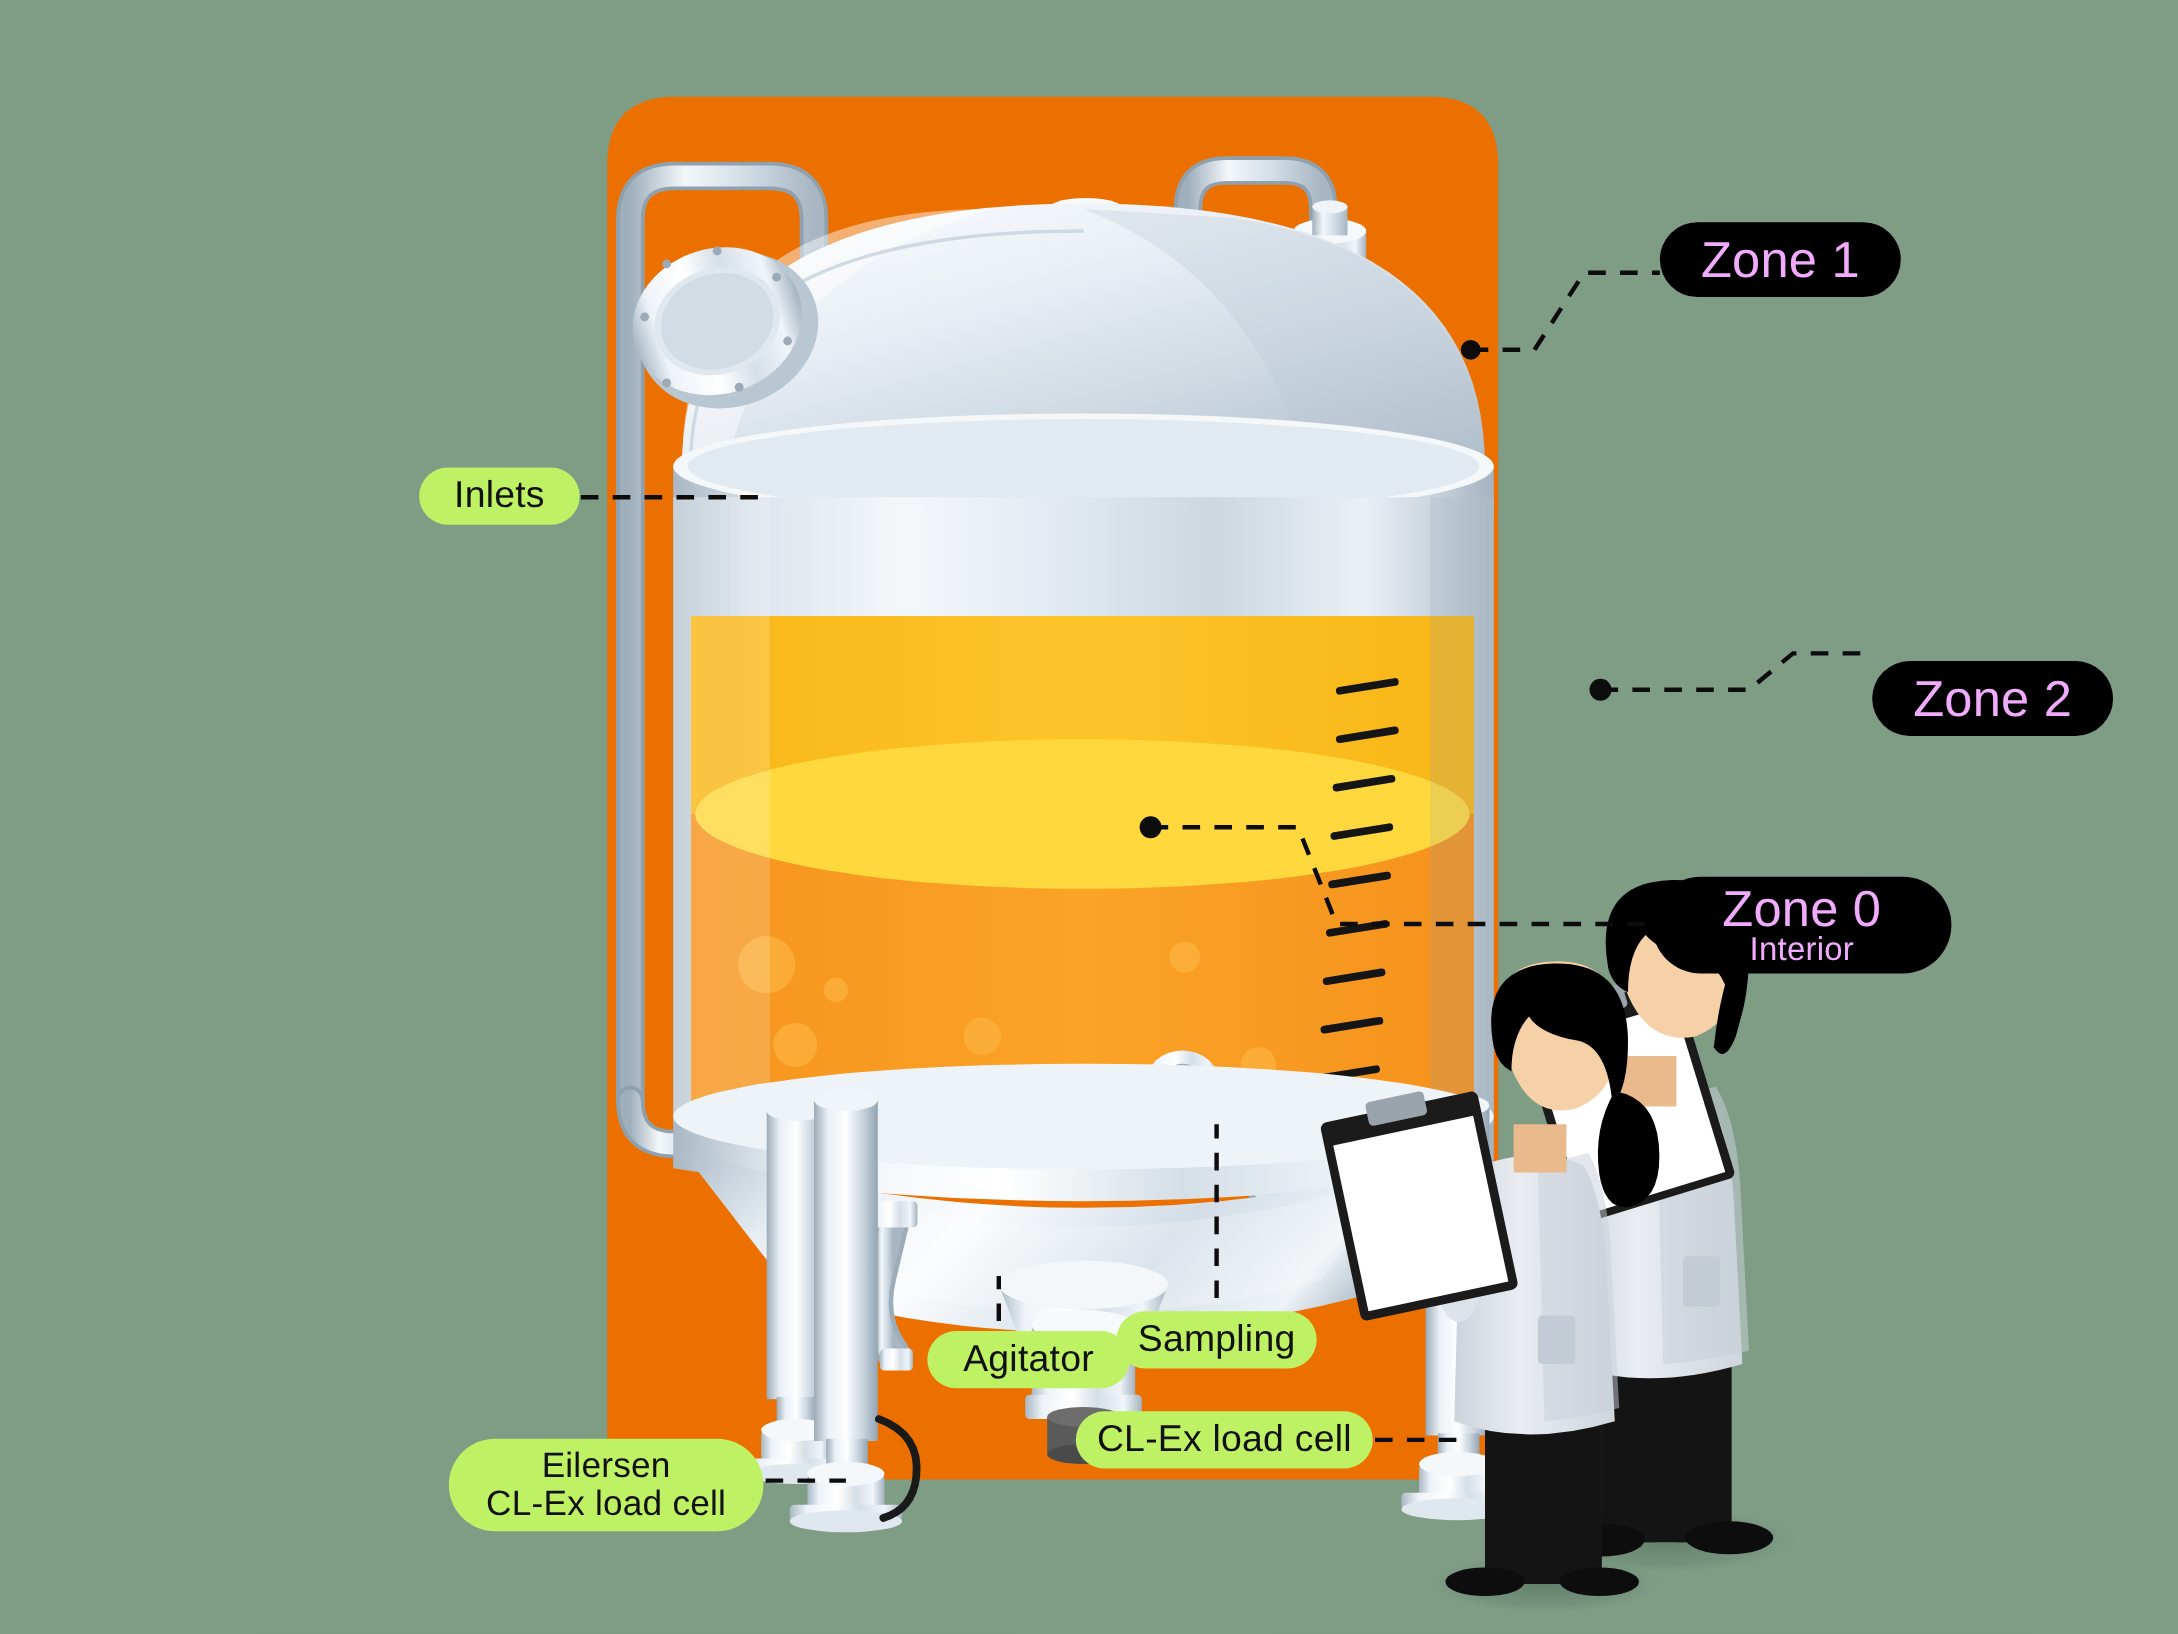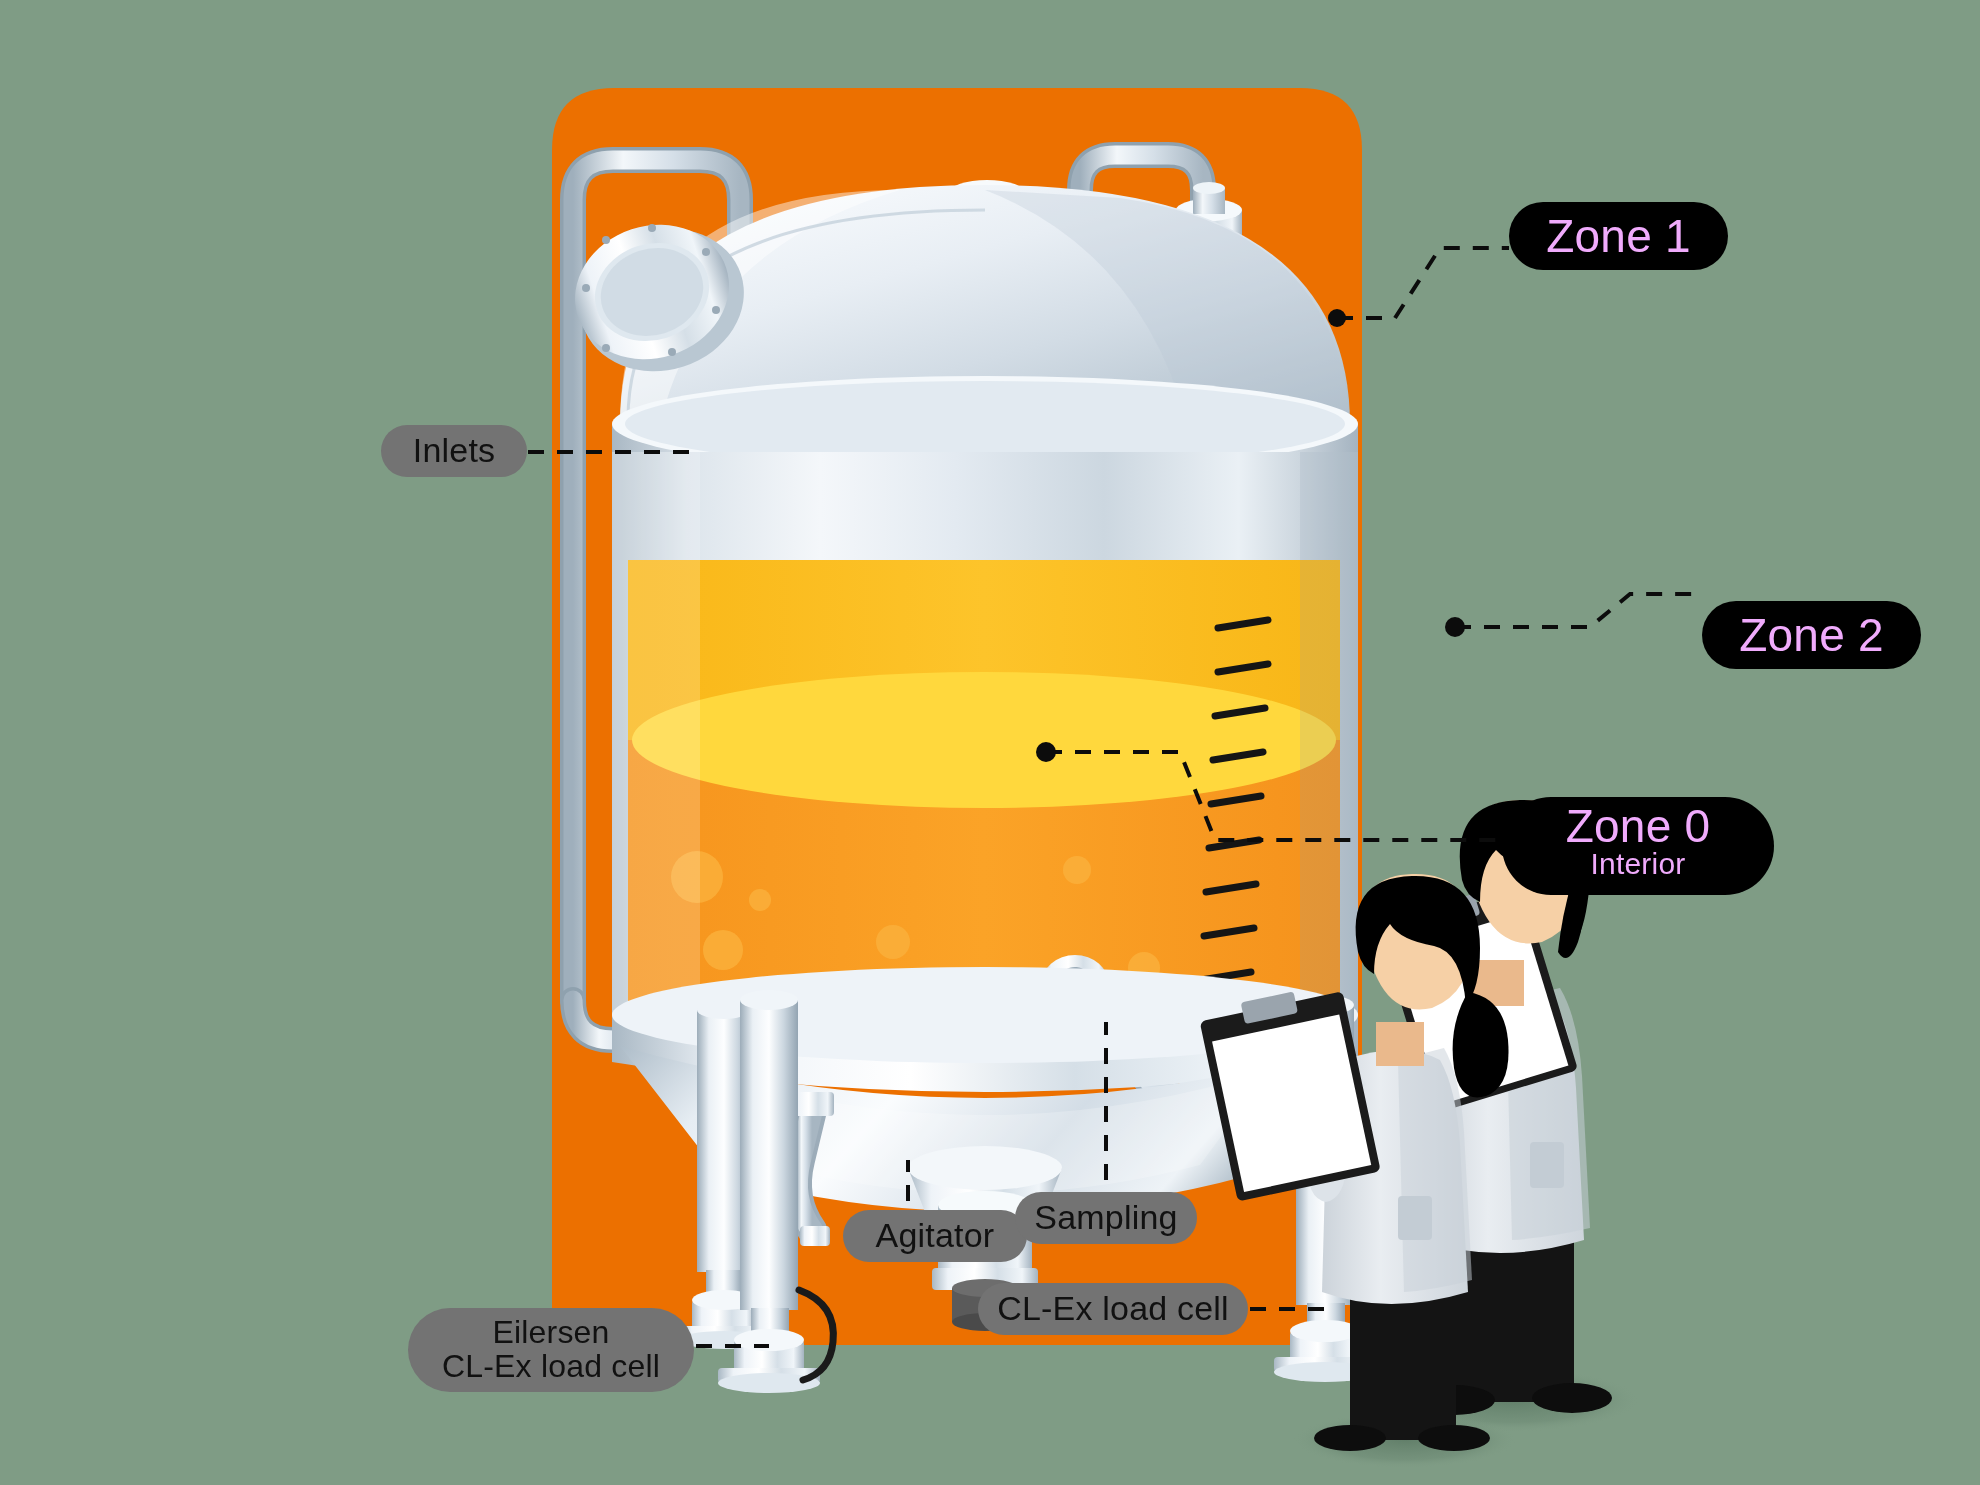--- a/index.html
+++ b/index.html
@@ -12,30 +12,30 @@
   #stage svg{display:block;}
 
   
   .pill{
     position:absolute;display:flex;flex-direction:column;
     align-items:center;justify-content:center;
     border-radius:999px;white-space:nowrap;
     line-height:1.05;
   }
   .pill.dark{background:#000;color:#f0abfc;}
-  .pill.light{background:#737373;color:#111;}
+  .pill.light{background:#bef264;color:#111;}
 
   .pill .l1{font-size:44px;letter-spacing:.2px;}
   .pill .l2{font-size:30px;letter-spacing:.2px;}
 
   .pill-zone1{left:1509px;top:202px;width:219px;height:68px;}
   .pill-zone1 .l1{font-size:46px;}
   .pill-zone2{left:1702px;top:601px;width:219px;height:68px;}
   .pill-zone2 .l1{font-size:46px;}
-  .pill-zone0{left:1502px;top:797px;width:272px;height:88px;padding-bottom:10px;}
+  .pill-zone0{left:1502px;top:797px;width:272px;height:88px;padding-bottom:0;}
   .pill-zone0 .l1{font-size:46px;}
   .pill-zone0 .l2{font-size:30px;margin-top:-2px;}
 
   .pill-inlets{left:381px;top:425px;width:146px;height:52px;}
   .pill-inlets .l1{font-size:34px;}
 
   .pill-agitator{left:843px;top:1210px;width:184px;height:52px;}
   .pill-agitator .l1{font-size:34px;text-align:center;}
 
   .pill-sampling{left:1015px;top:1192px;width:182px;height:52px;}

